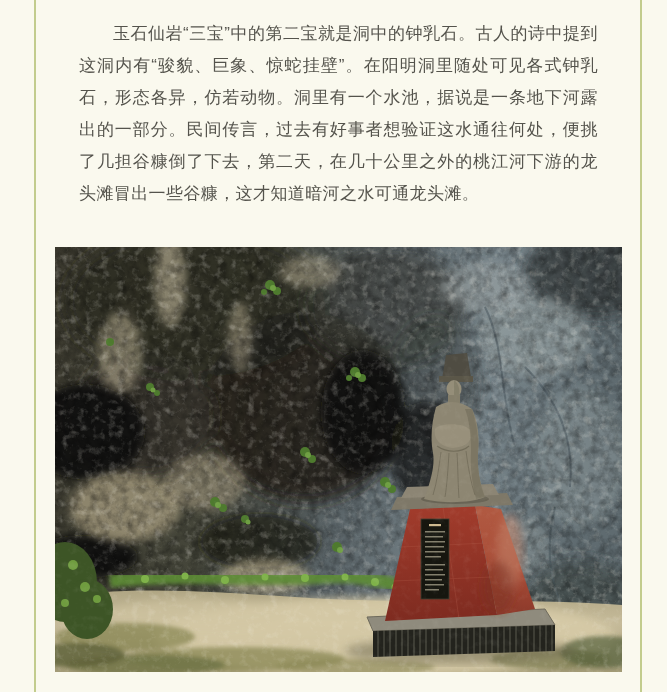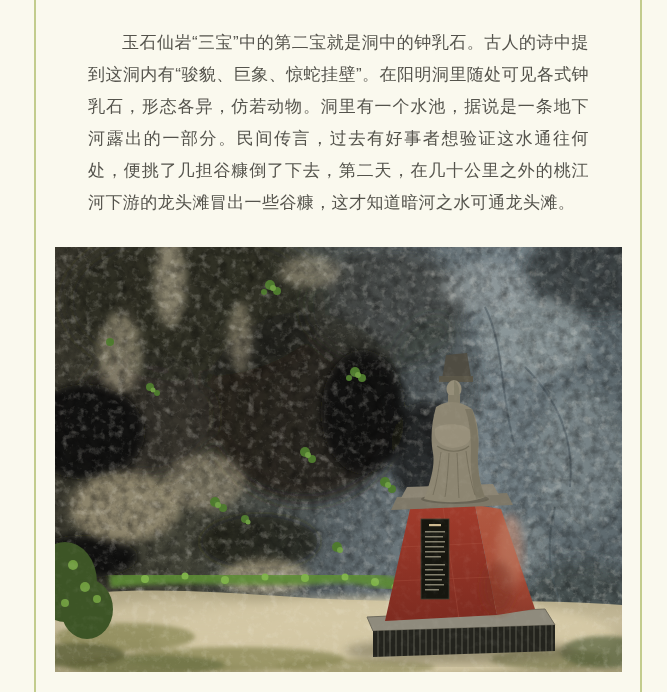--- a/index.html
+++ b/index.html
@@ -8,21 +8,21 @@
     width:667px;height:692px;
     background:#faf9ee;
     overflow:hidden;
     font-family:"Liberation Sans","DejaVu Sans",sans-serif;
   }
   .rule{position:absolute;top:0;bottom:0;width:2px;background:#c2cc8d;}
   .rule-left{left:34px;}
   .rule-right{left:640px;}
   .article{position:absolute;left:75px;top:14px;width:527px;}
   .para{
-    margin:13px;
+    margin:4px;
     font-size:17px;
     line-height:32px;
     color:#54534c;
     text-align:justify;
     text-indent:2em;
     letter-spacing:0.4px;
   }
   .photo{
     position:absolute;left:55px;top:247px;margin:0;
     width:567px;height:425px;line-height:0;

